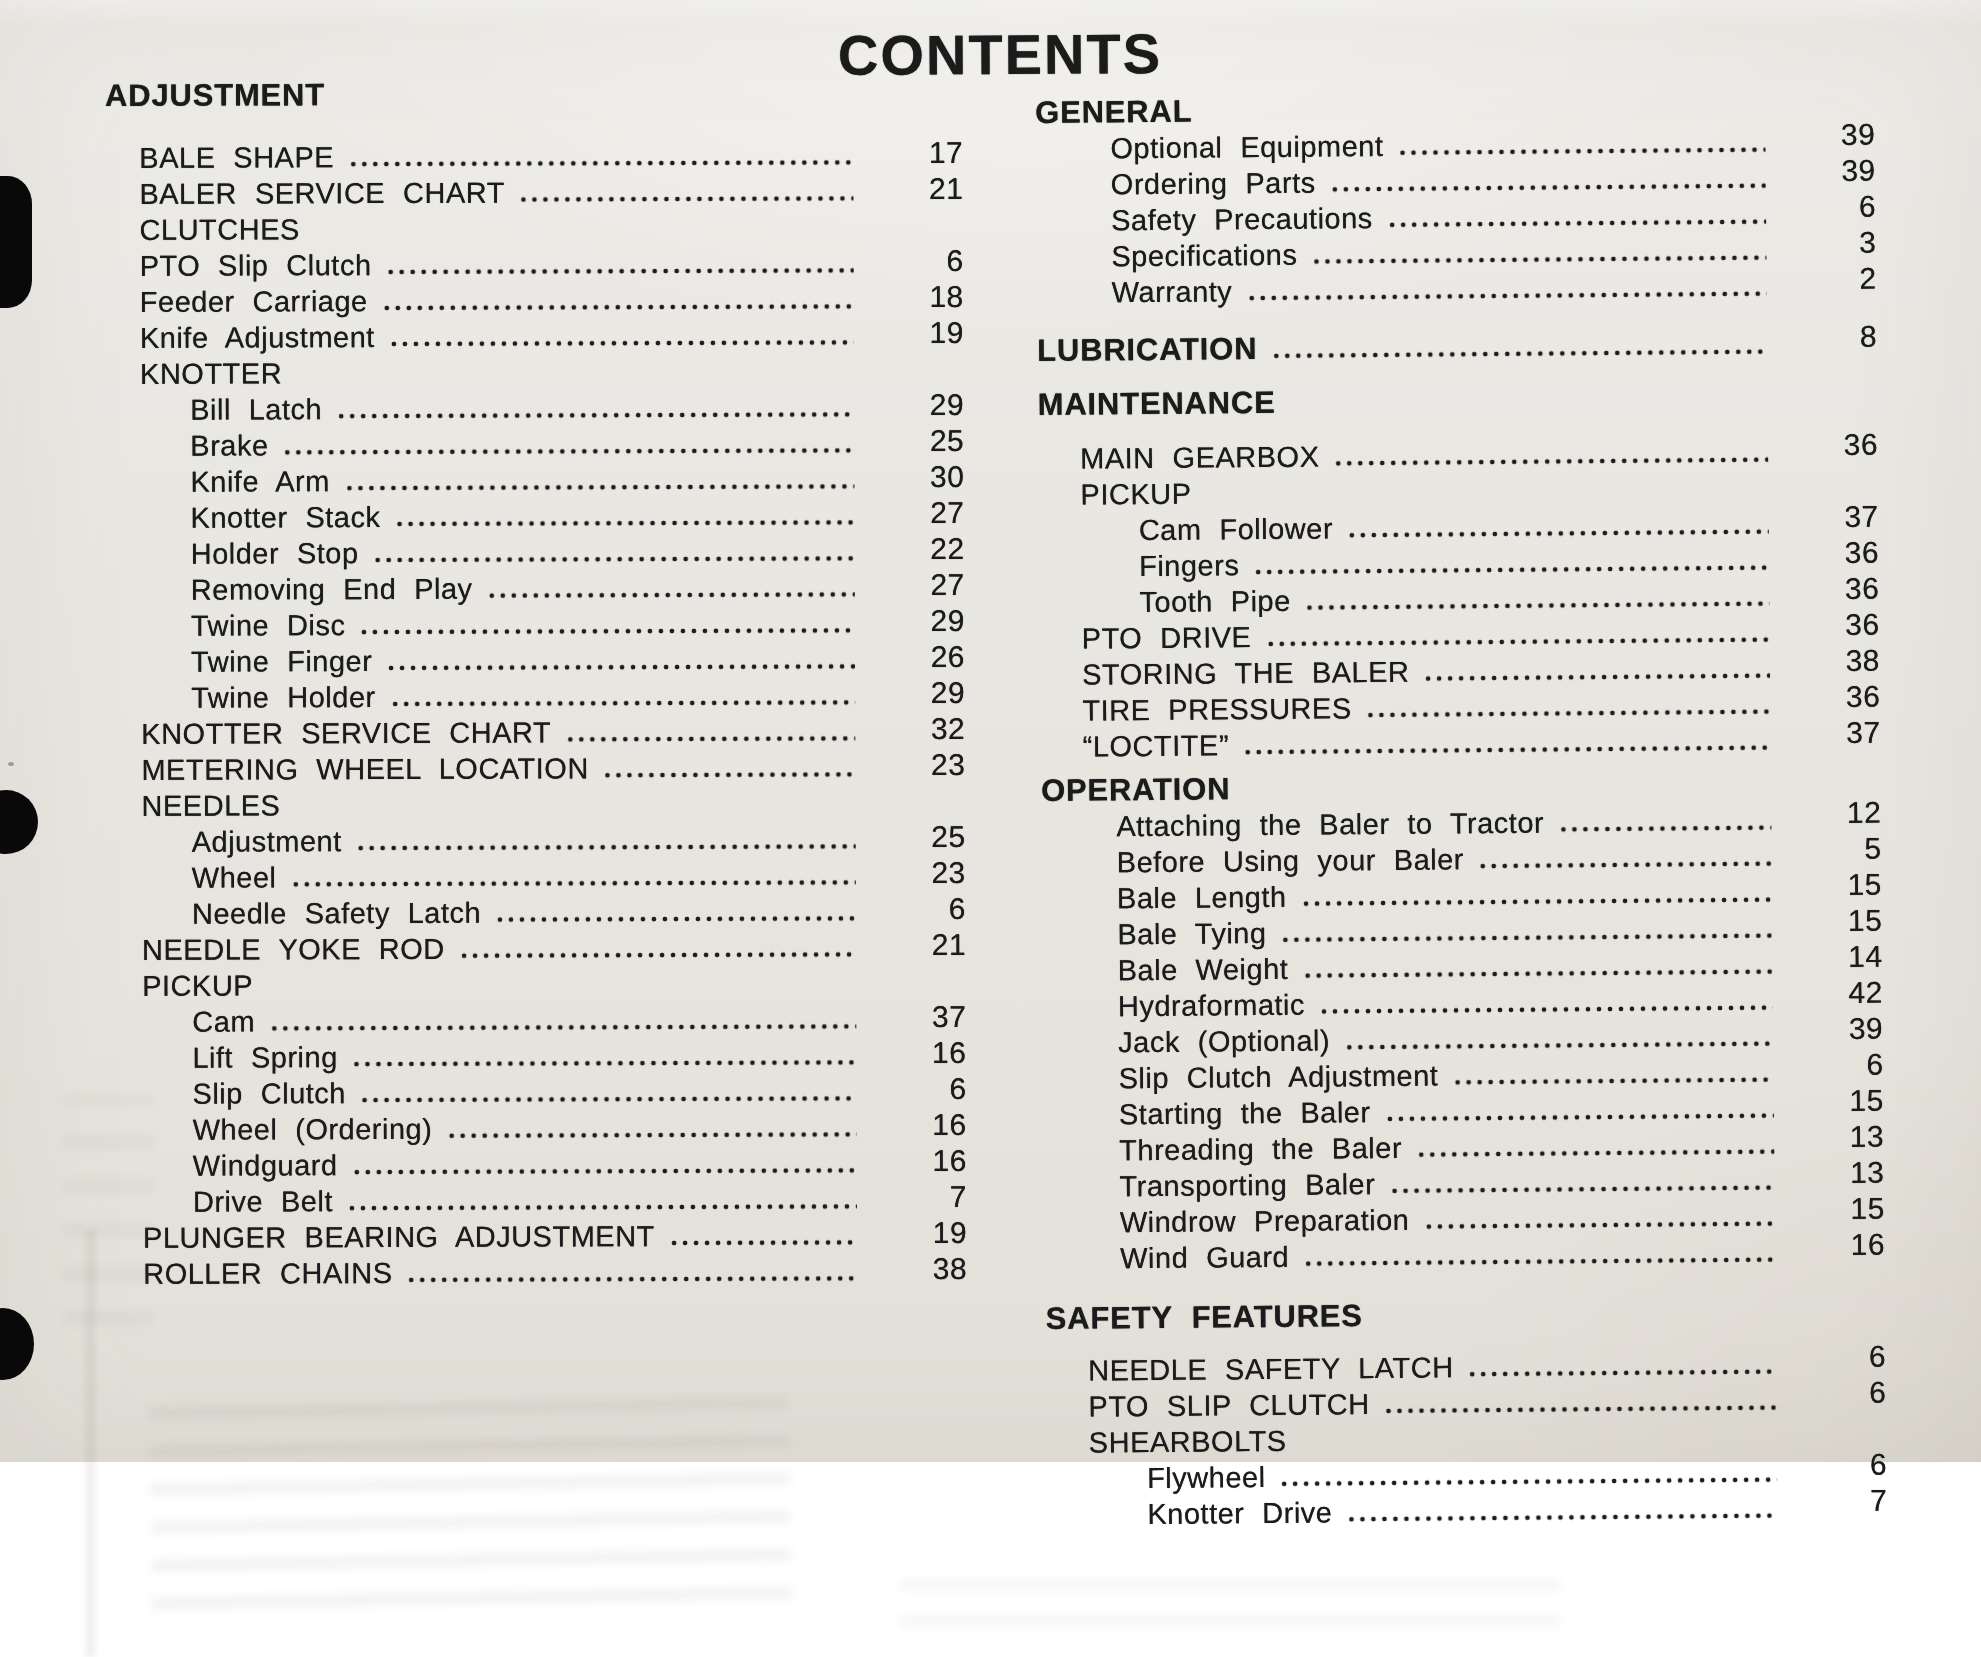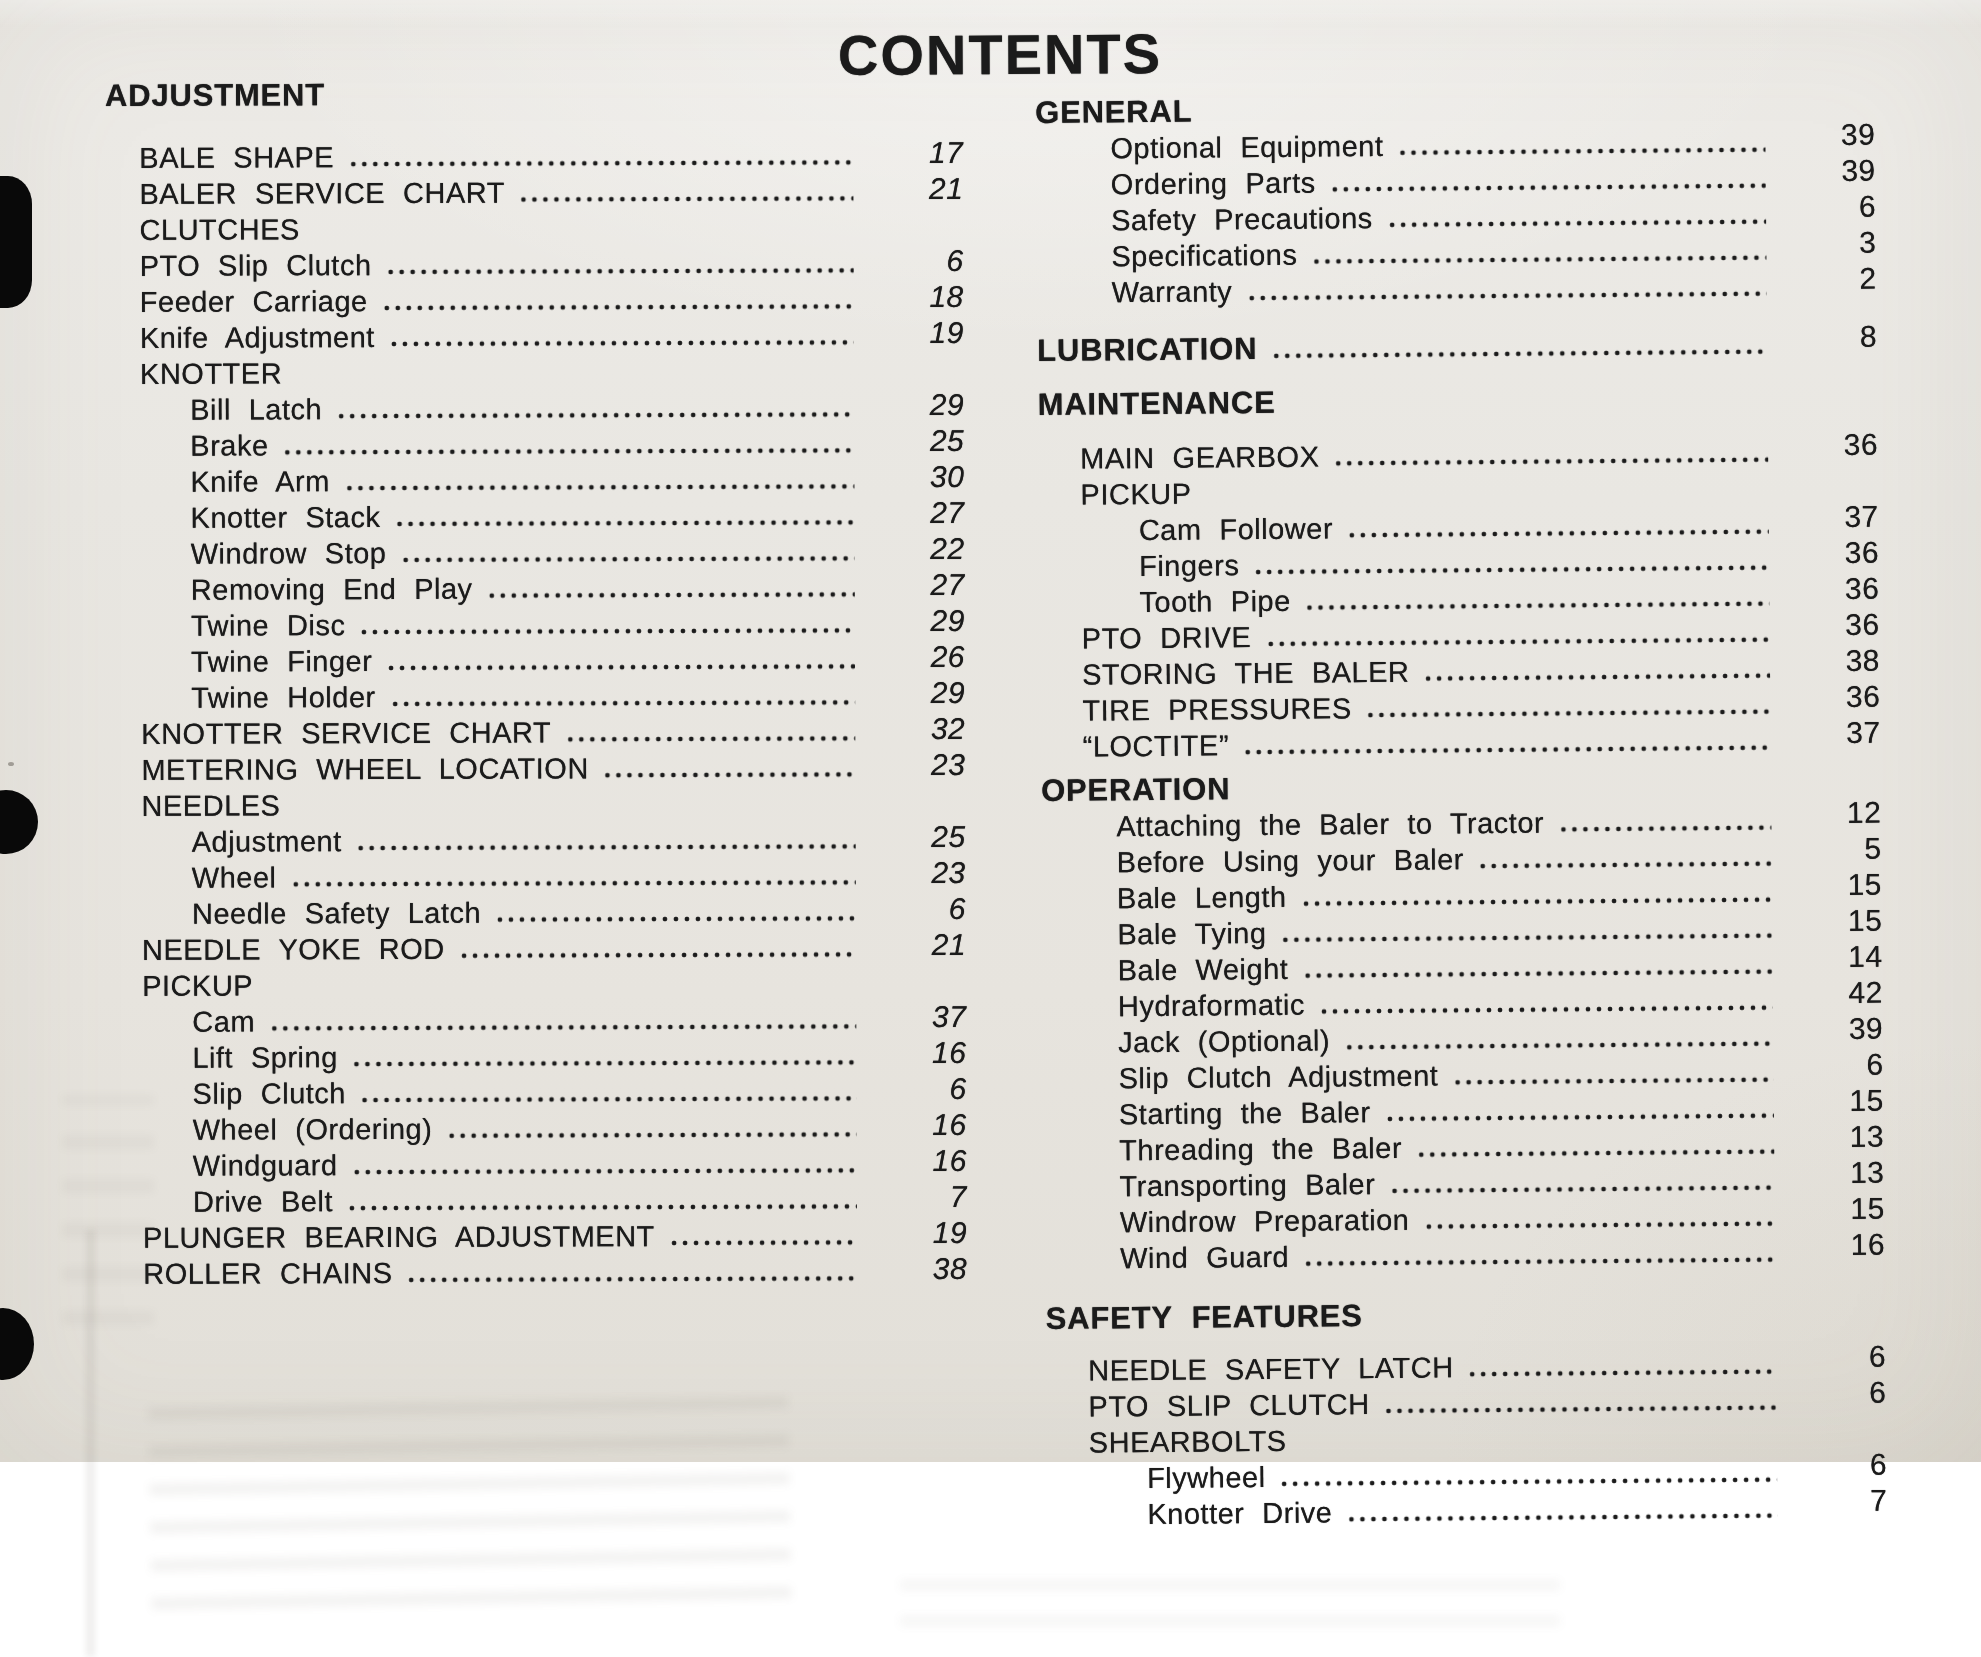--- a/index.html
+++ b/index.html
@@ -32,21 +32,21 @@
   .leader{
     flex:1;height:6px;align-self:flex-end;margin:0 26px 8px 16px;
     background-image:radial-gradient(circle at 3px 3px, var(--ink,#1b1b1b) 2px, rgba(0,0,0,0) 2.7px);
     background-size:11px 6px;background-repeat:repeat-x;
   }
   .num{
     width:84px;text-align:right;font-size:30px;line-height:36px;
     letter-spacing:.5px;text-shadow:0 0 .7px rgba(20,20,20,.85);
   }
   .col-right .num{transform:translateY(-7px);}
-  .col-left  .num{transform:translateY(-2px);font-style:italic;}
+  .col-left  .num{transform:translateY(-2px);}
   .col-left .lvl1{padding-left:34px}
   .col-left .lvl2{padding-left:84px}
   .col-right .lvl1{padding-left:42px}
   .col-right .lvl2{padding-left:75px}
   .col-right .lvl3{padding-left:100px}
 
   
   .punch{position:absolute;background:#090909;}
   .punch-1{left:-14px;top:176px;width:46px;height:132px;border-radius:0 24px 24px 0 / 0 28px 28px 0;}
   .punch-2{left:-26px;top:790px;width:64px;height:64px;border-radius:50%;}
@@ -117,21 +117,21 @@
         <span class="lbl">Knife Arm</span>
         <span class="leader"></span>
         <span class="num">30</span>
       </div>
       <div class="row lvl2">
         <span class="lbl">Knotter Stack</span>
         <span class="leader"></span>
         <span class="num">27</span>
       </div>
       <div class="row lvl2">
-        <span class="lbl">Windrow Stop</span>
+        <span class="lbl">Holder Stop</span>
         <span class="leader"></span>
         <span class="num">22</span>
       </div>
       <div class="row lvl2">
         <span class="lbl">Removing End Play</span>
         <span class="leader"></span>
         <span class="num">27</span>
       </div>
       <div class="row lvl2">
         <span class="lbl">Twine Disc</span>

